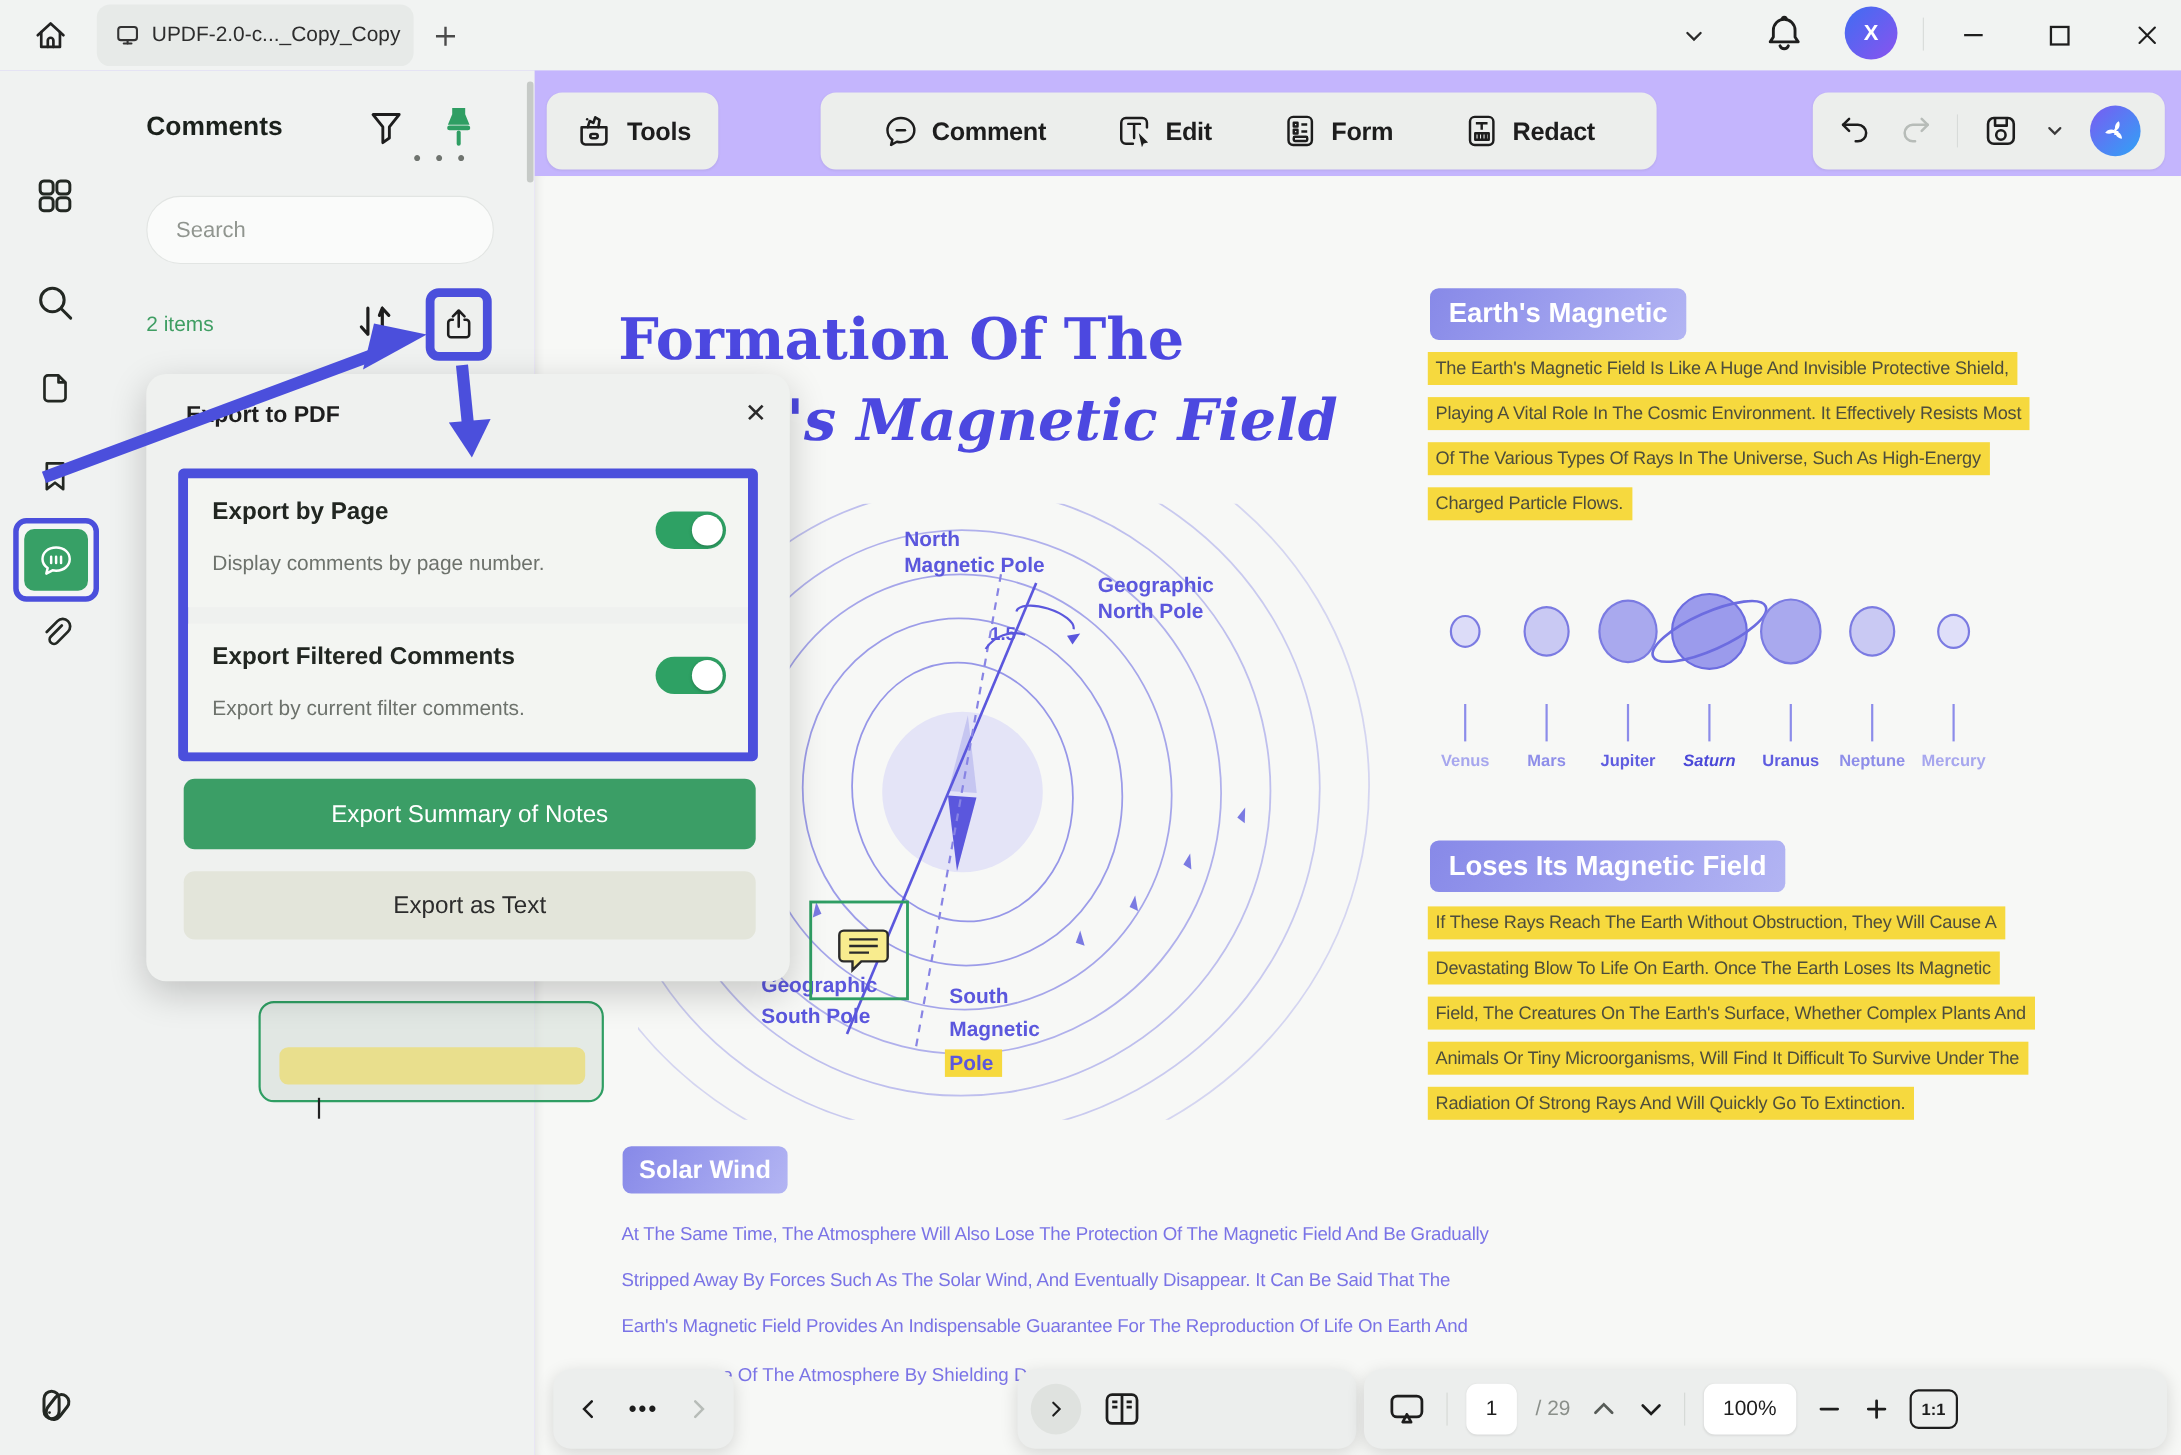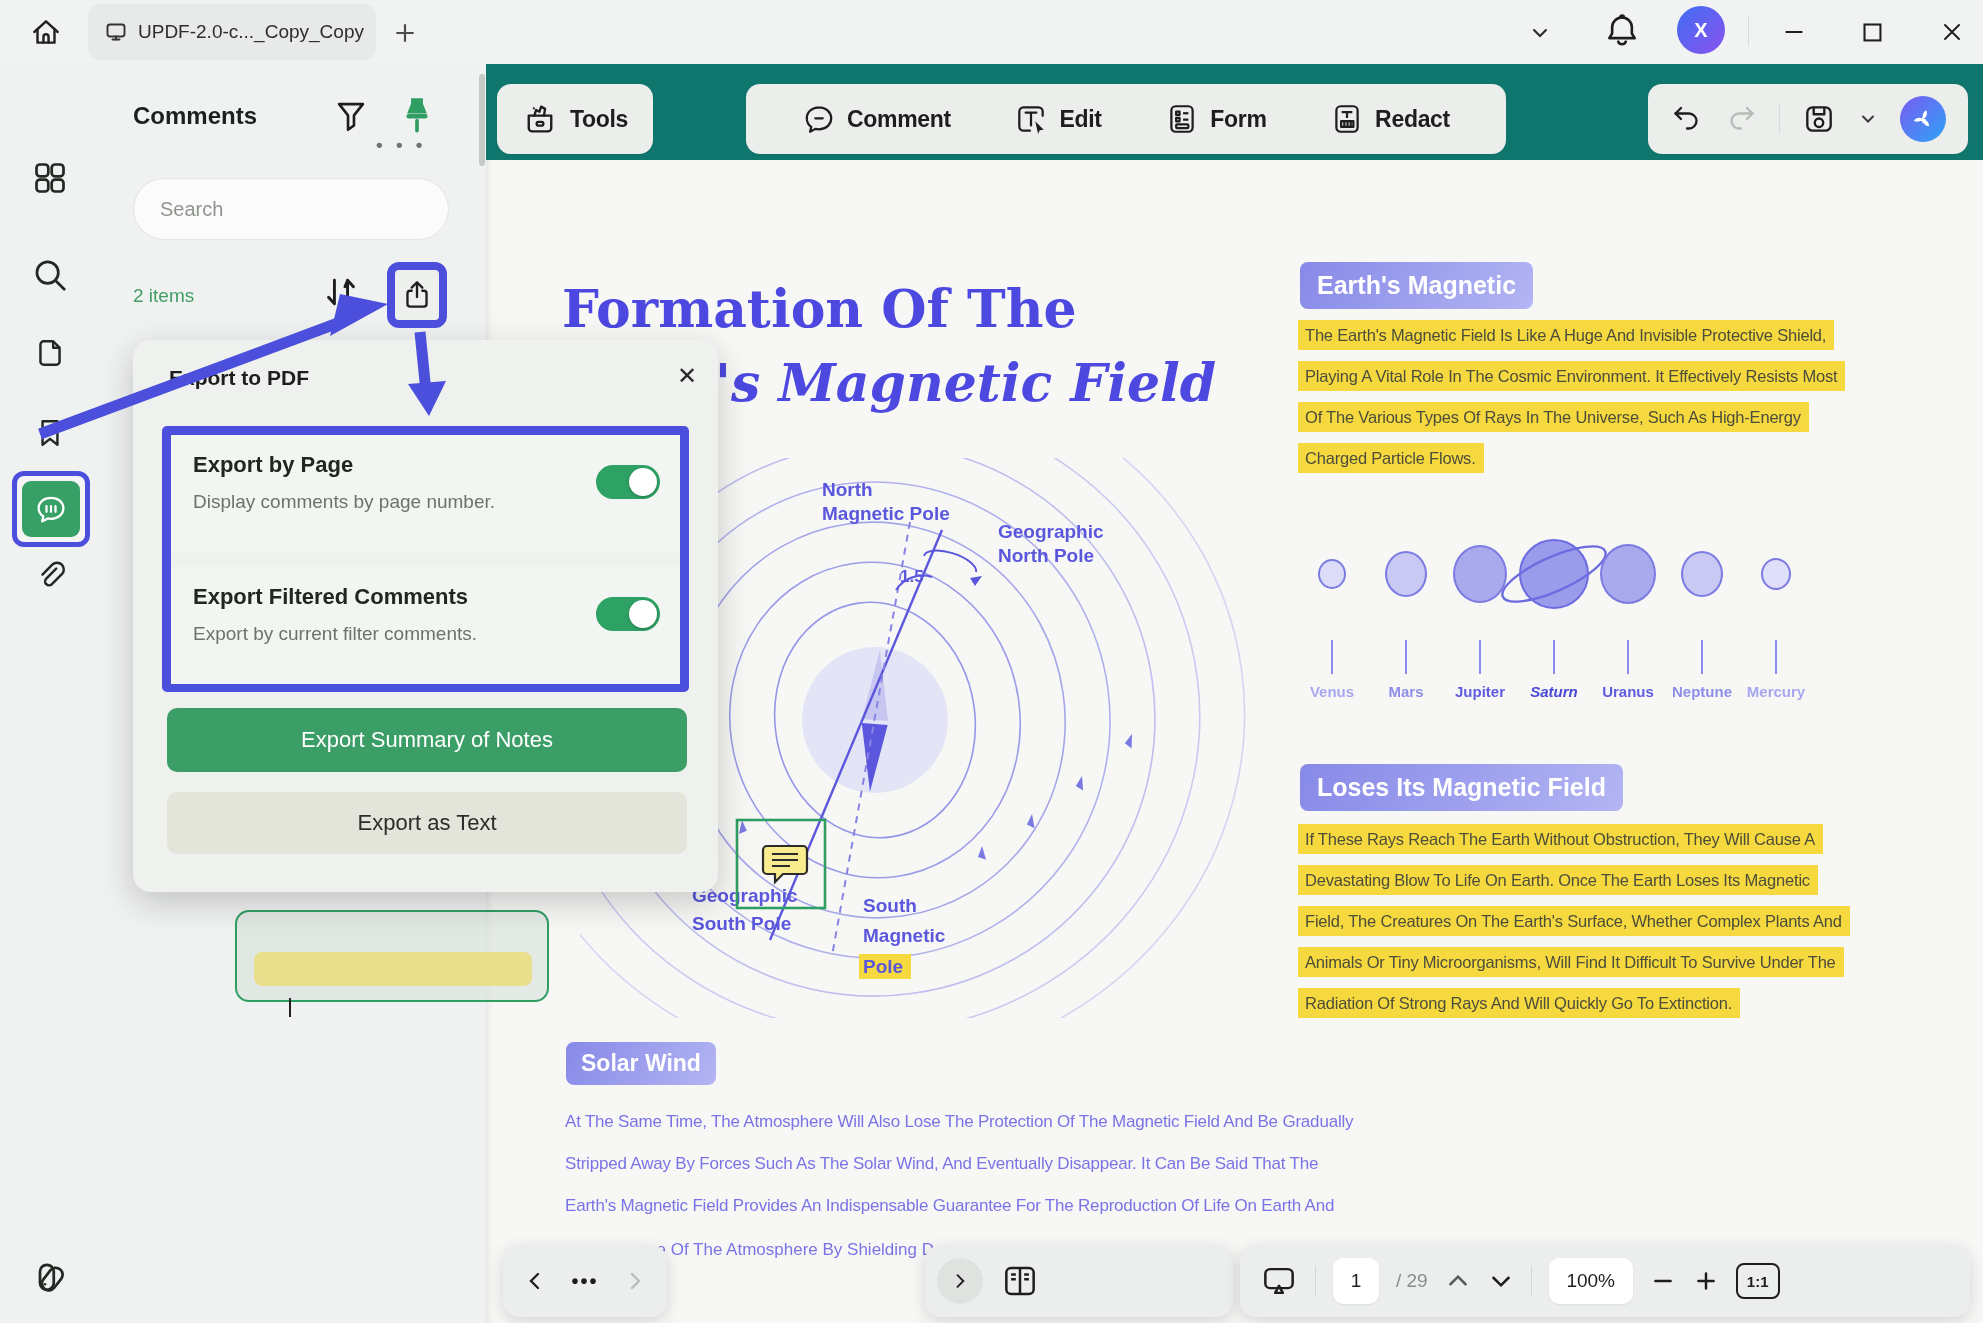--- a/index.html
+++ b/index.html
@@ -1,18 +1,18 @@
 <!DOCTYPE html>
 <html><head>
 <meta charset="utf-8">
 <style>
   * { margin:0; padding:0; box-sizing:border-box; }
   html,body { width:1983px; height:1323px; }
   body { font-family:"Liberation Sans", sans-serif; background:#eceeec; overflow:hidden; }
-  #app { position:relative; width:1983px; height:1323px; background:#0f766e; }
+  #app { position:relative; width:1983px; height:1323px; background:#c4b5fd; }
   .abs { position:absolute; }
   svg { display:block; }
 
   
   #titlebar { left:0; top:0; width:1983px; height:64px; background:#f1f3f2; }
   .tb-btn { display:flex; align-items:center; justify-content:center; color:#232323; }
   #tab { left:88px; top:4px; width:288px; height:56px; background:#e7eae8; border-radius:12px;
          display:flex; align-items:center; padding:0 16px; gap:10px; }
   #tab-title { font-size:19px; color:#2d2d2d; white-space:nowrap; flex:1; }
   #tab-dot { width:11px; height:11px; border-radius:50%; background:#84c6a0; }
@@ -51,21 +51,21 @@
 
   
   #dialog { left:133px; top:340px; width:585px; height:552px; background:#eff1ef; border-radius:18px;
         box-shadow:0 10px 34px rgba(0,0,0,.20); z-index:50; }
   #dialog-title { left:36px; top:26px; font-size:21px; font-weight:700; color:#1e1e1e; }
   #dialog-close { left:538px; top:20px; width:32px; height:32px; font-size:24px; color:#2a2a2a;
         display:flex; align-items:center; justify-content:center; }
   #dialog-blue-box { left:29px; top:86px; width:527px; height:266px; border:9px solid #4b4fdc; border-radius:5px; }
   .opt-card { position:absolute; left:0; width:509px; height:117px; background:#f3f5f2; padding:17px 0 0 22px; }
   .opt-title { font-size:22px; font-weight:700; color:#212621; }
-  .opt-desc { font-size:19px; color:#6d726c; margin-top:13px; }
+  .opt-desc { font-size:19px; color:#6d726c; margin-top:24px; }
   .toggle { position:absolute; right:20px; top:30px; width:64px; height:34px; border-radius:17px; background:#2ea164; }
   .toggle .knob { position:absolute; right:3px; top:3px; width:28px; height:28px; border-radius:50%; background:#fff;
         box-shadow:0 1px 3px rgba(0,0,0,.25); }
   #btn-primary { left:34px; top:368px; width:520px; height:64px; border-radius:10px; background:#3b9e66;
         display:flex; align-items:center; justify-content:center; color:#fff; font-size:22px; }
   #btn-secondary { left:34px; top:452px; width:520px; height:62px; border-radius:10px; background:#e3e5da;
         display:flex; align-items:center; justify-content:center; color:#2c2c2c; font-size:22px; }
 
   
   .tool-group { top:84px; height:70px; background:#eceeec; border-radius:14px; box-shadow:0 1px 2px rgba(0,0,0,.05);

